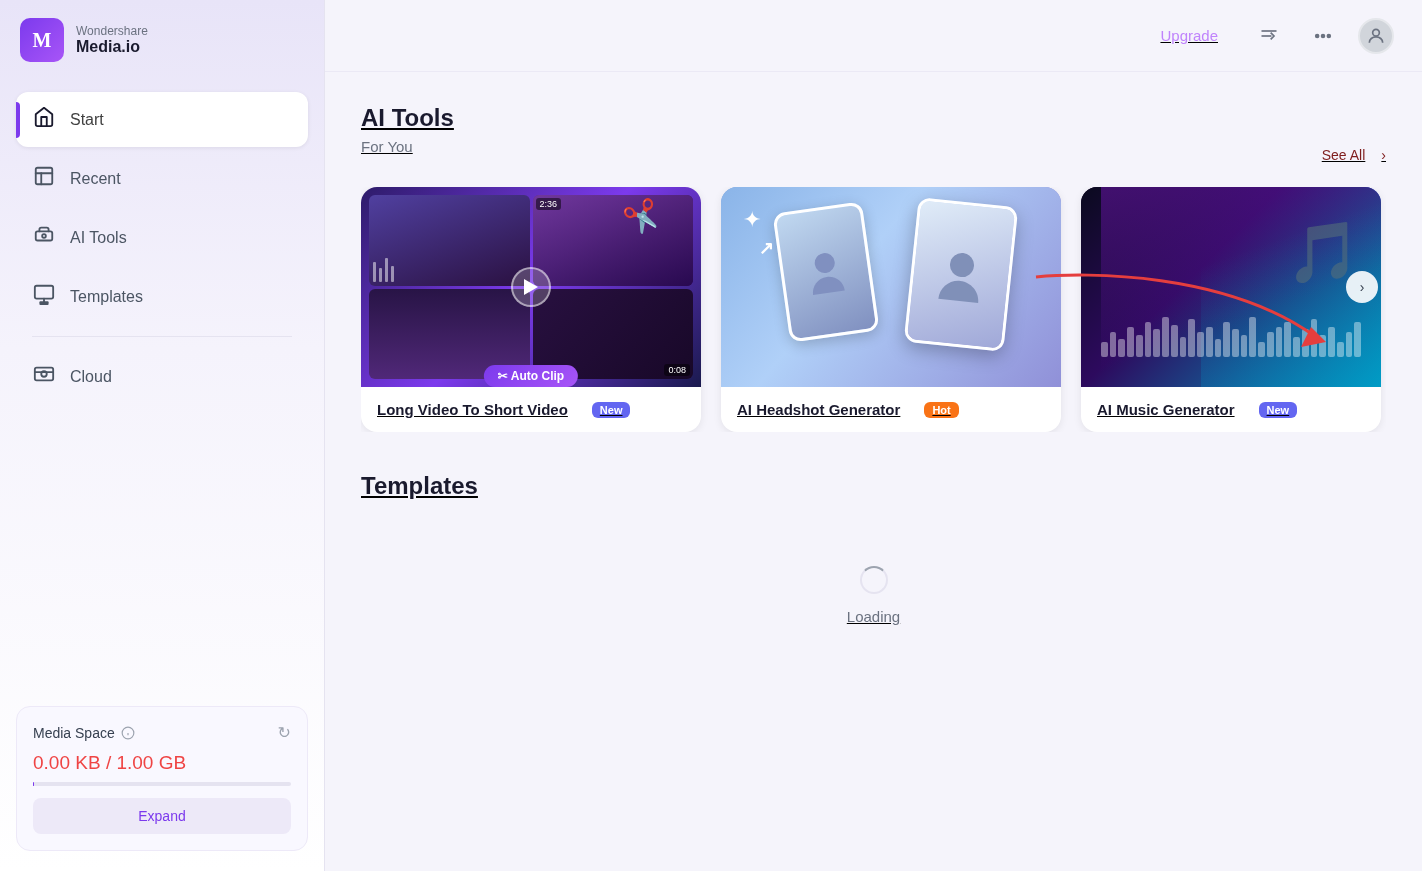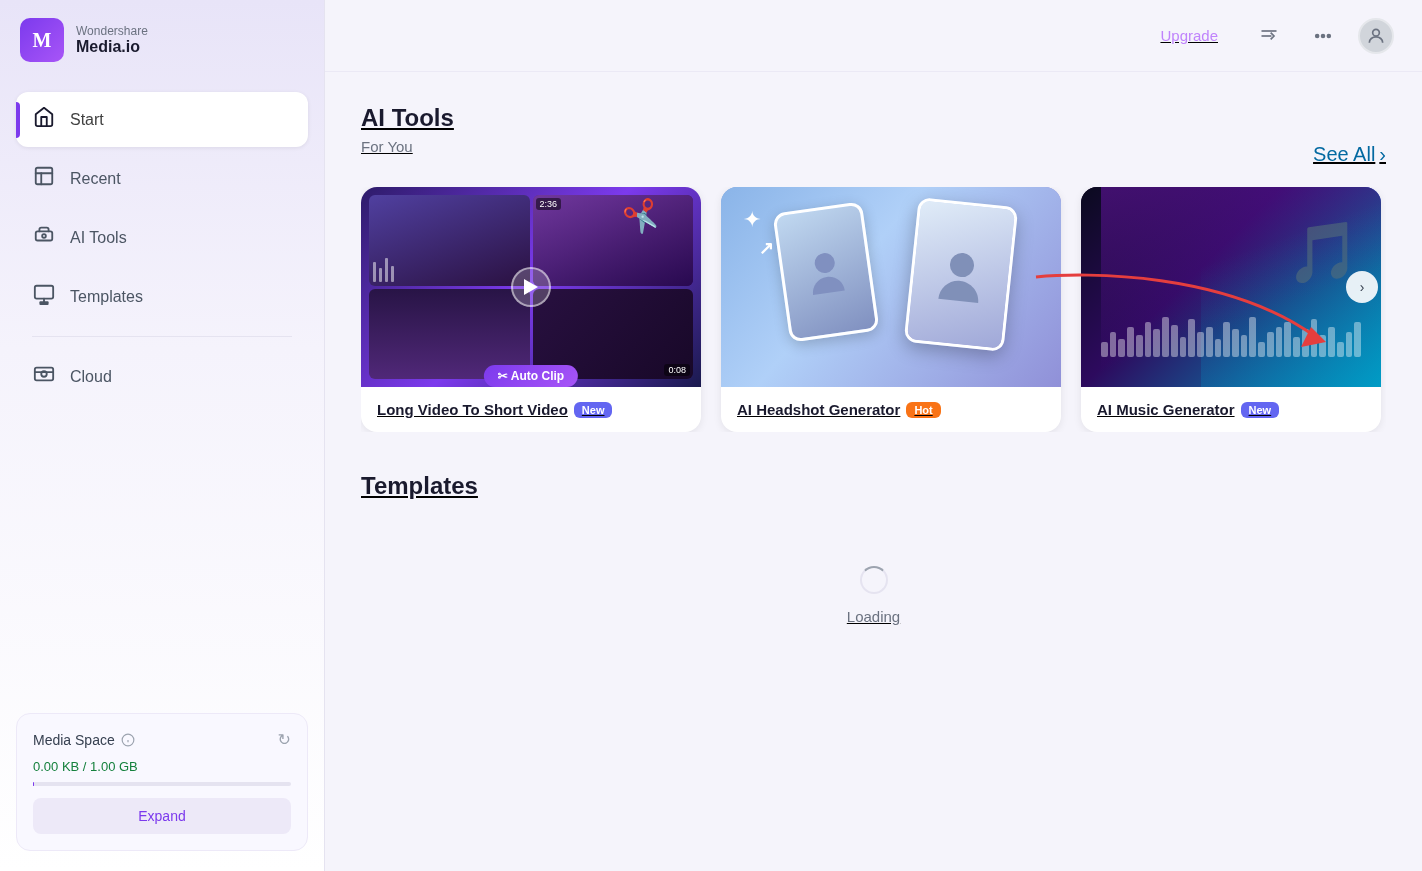--- a/index.html
+++ b/index.html
@@ -127,22 +127,22 @@
       font-weight: 500;
     }
 
     .cloud-space-refresh {
       cursor: pointer;
       color: #9ca3af;
       font-size: 16px;
     }
 
     .cloud-space-usage {
-      font-size: 13px;
-      color: #15803d;
+      font-size: 19px;
+      color: #ef4444;
       margin-bottom: 8px;
     }
 
     .progress-bar-bg {
       width: 100%;
       height: 4px;
       background: #e5e3f0;
       border-radius: 2px;
       margin-bottom: 12px;
     }
@@ -261,26 +261,26 @@
     }
 
     .section-header-row {
       display: flex;
       align-items: center;
       justify-content: space-between;
       margin-bottom: 16px;
     }
 
     .see-all-link {
-      font-size: 20px;
-      color: #0369a1;
-      cursor: pointer;
-      display: flex;
-      align-items: center;
-      gap: 4px;
+      font-size: 14px;
+      color: #7f1d1d;
+      cursor: pointer;
+      display: flex;
+      align-items: center;
+      gap: 16px;
       text-decoration: none;
     }
 
     
     .cards-row {
       display: flex;
       gap: 20px;
       overflow: hidden;
       position: relative;
     }
@@ -321,21 +321,21 @@
       background: linear-gradient(135deg, #1a0a2e 0%, #7c3aed 40%, #00bcd4 100%);
     }
 
     .card-label {
       padding: 14px 16px;
       font-size: 15px;
       font-weight: 600;
       color: #1a1a2e;
       display: flex;
       align-items: center;
-      gap: 6px;
+      gap: 24px;
     }
 
     .badge {
       font-size: 11px;
       font-weight: 700;
       padding: 2px 8px;
       border-radius: 6px;
       color: white;
     }
 

